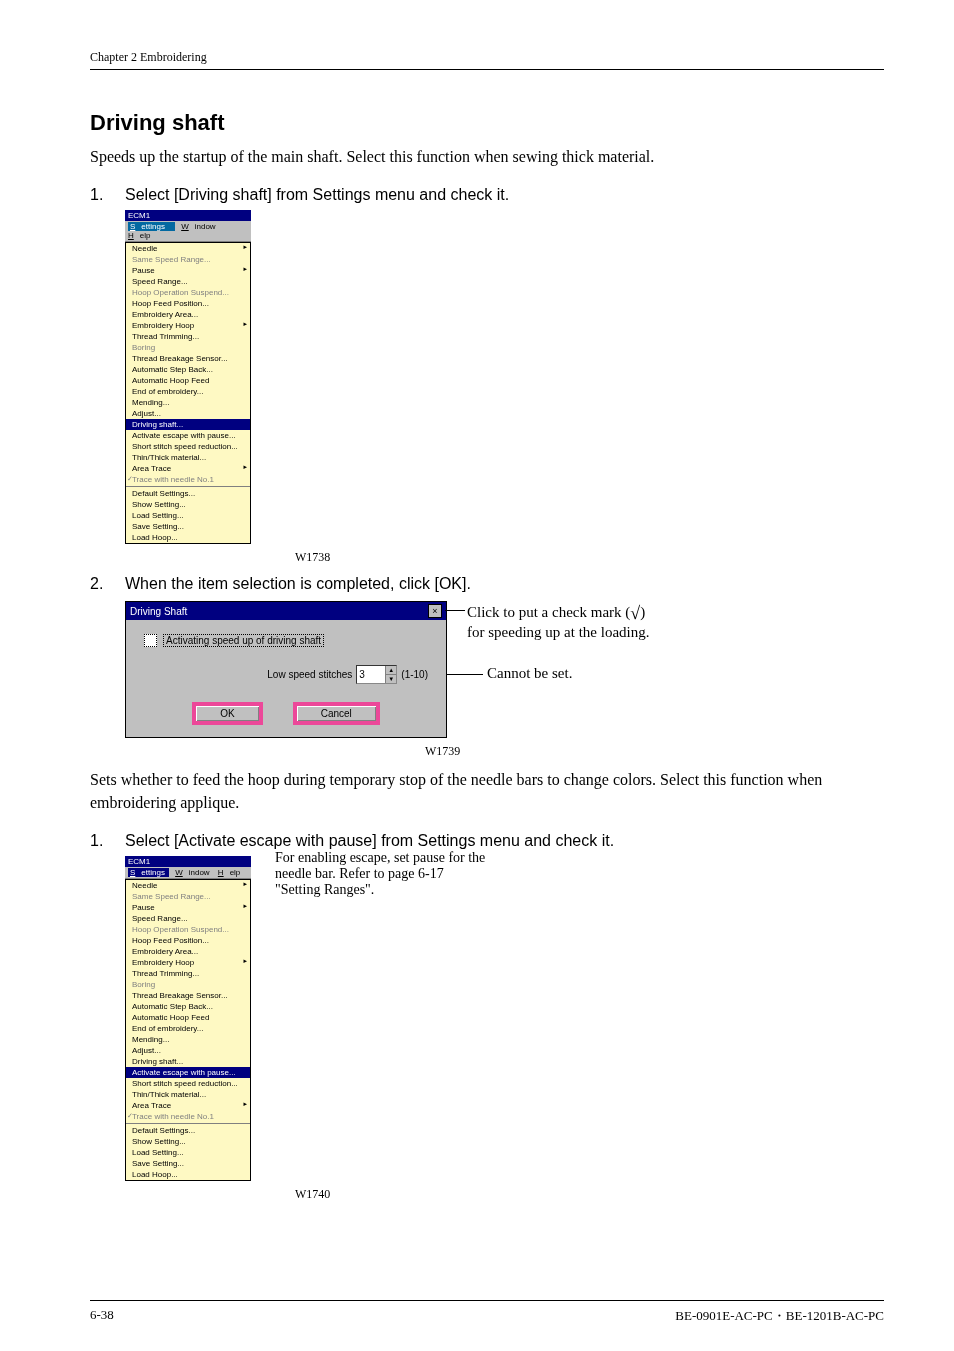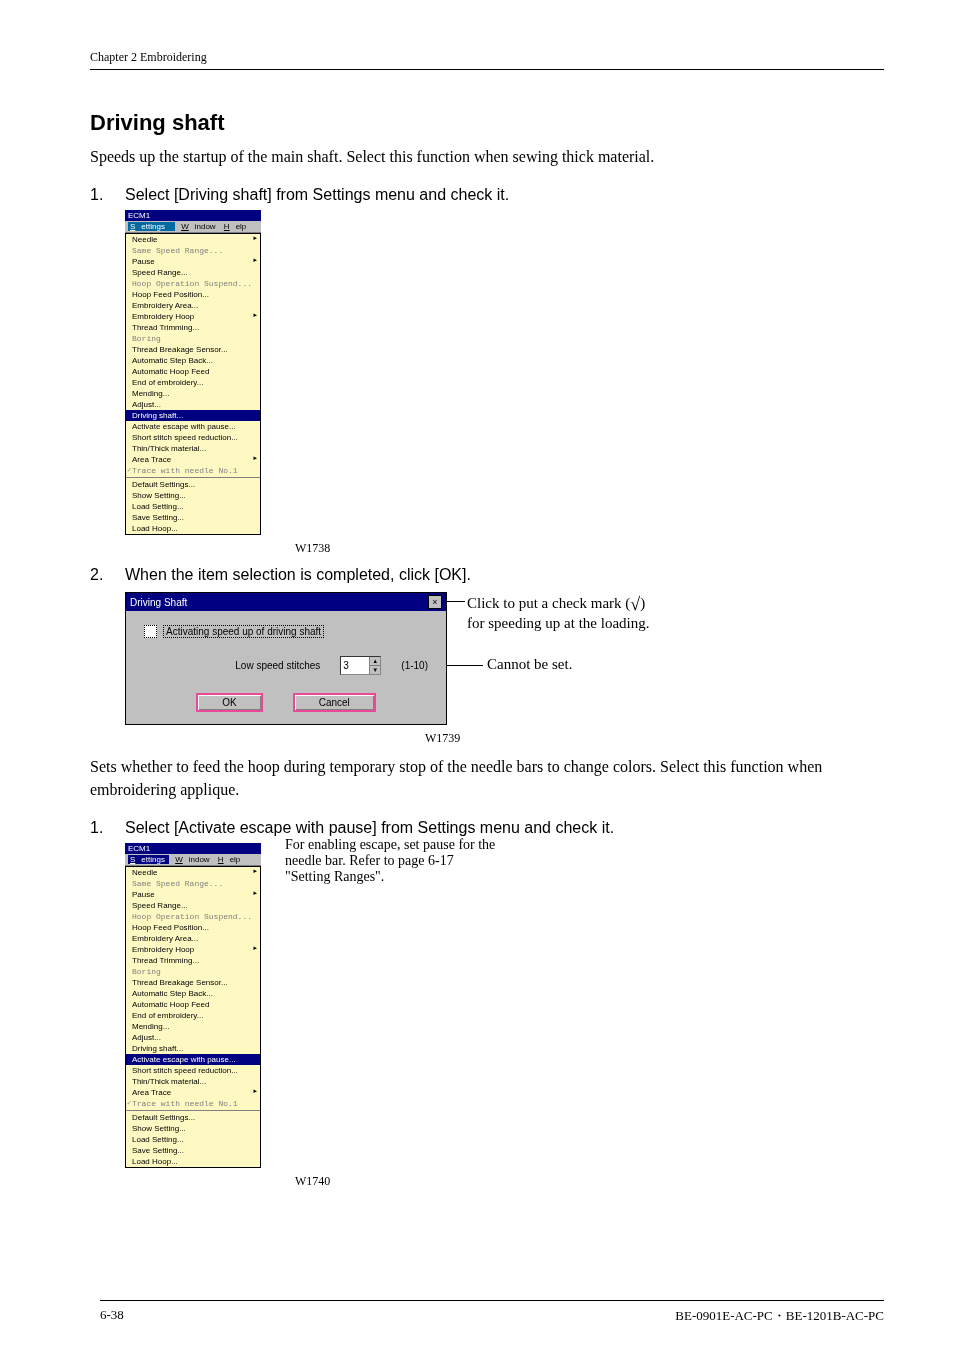--- a/index.html
+++ b/index.html
@@ -56,21 +56,21 @@
       top: 0;
       font-family: Arial, Helvetica, sans-serif;
       font-size: 16px;
     }
     .step-text {
       font-family: Arial, Helvetica, sans-serif;
       font-size: 16px;
     }
     .menu-figure {
       margin: 6px 0 0 0;
-      width: 136px;
+      width: 126px;
     }
     .titlebar {
       background: #000080;
       color: #fff;
       font-family: "MS Sans Serif", Tahoma, Arial, sans-serif;
       font-size: 8px;
       padding: 1px 3px;
     }
     .menubar {
       background: #c0c0c0;
@@ -91,21 +91,21 @@
       white-space: nowrap;
       position: relative;
     }
     .dropdown .item.sub::after {
       content: "▸";
       position: absolute;
       right: 3px;
       top: 0;
       font-size: 7px;
     }
-    .dropdown .item.disabled { color: #808080; font-family: Liberation Mono, monospace; }
+    .dropdown .item.disabled { color: #808080; }
     .dropdown .item.highlight { background: #000080; color: #fff; }
     .dropdown .sep { border-top: 1px solid #808080; margin: 1px 0; }
     .dropdown .check::before {
       content: "✓";
       position: absolute;
       left: 1px;
       font-size: 7px;
     }
     .caption {
       font-size: 12px;
@@ -156,21 +156,21 @@
       border: 1px dotted #000;
     }
     .dashed-label {
       border: 1px dotted #000;
       padding: 0 2px;
     }
     .low-row {
       display: flex;
       align-items: center;
       justify-content: flex-end;
-      gap: 20px;
+      gap: 4px;
       margin: 18px 0;
     }
     .spin {
       display: inline-flex;
       align-items: stretch;
       border: 1px inset #888;
       background: #fff;
     }
     .spin input {
       border: 0;
@@ -190,21 +190,21 @@
       background: #c0c0c0;
       padding: 1px 2px;
       border-bottom: 1px solid #808080;
       text-align: center;
     }
     .spin .spin-btns span:last-child { border-bottom: 0; }
     .range-label { font-size: 10px; }
     .dlg-buttons { display: flex; justify-content: center; gap: 30px; margin-top: 8px; }
     .btn {
       background: #c0c0c0;
-      border: 2px solid #ec4899;
+      border: 4px solid #ec4899;
       box-shadow: inset 1px 1px 0 #fff, inset -1px -1px 0 #808080;
       padding: 2px 24px;
       font-family: inherit;
       font-size: 10px;
     }
     .annotations {
       font-size: 15px;
       position: relative;
       min-width: 360px;
     }
@@ -248,21 +248,21 @@
     }
     .fig-row {
       display: flex;
       align-items: flex-start;
       gap: 16px;
     }
 
     .footer {
       position: absolute;
       bottom: 26px;
-      left: 100px;
+      left: 90px;
       right: 70px;
       border-top: 1px solid #000;
       padding-top: 6px;
       display: flex;
       justify-content: space-between;
       font-size: 13px;
     }
     .u { text-decoration: underline; }
   </style>
 </head>

